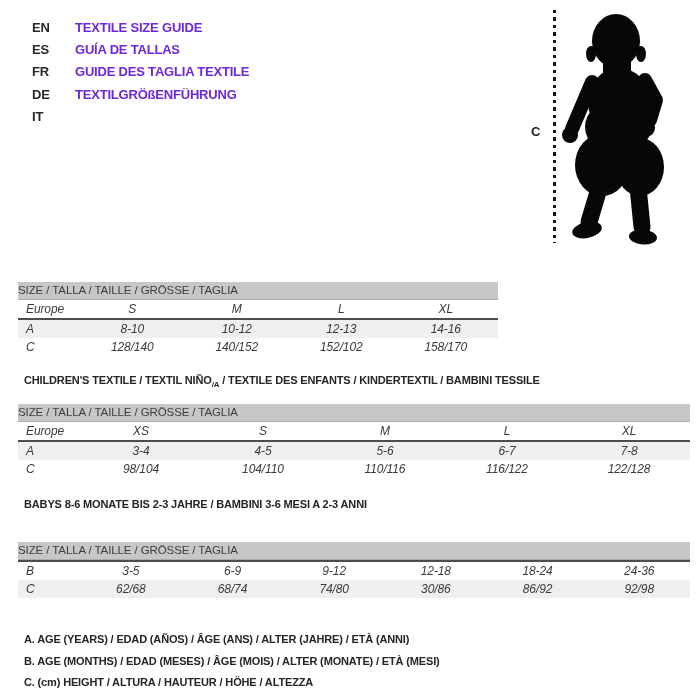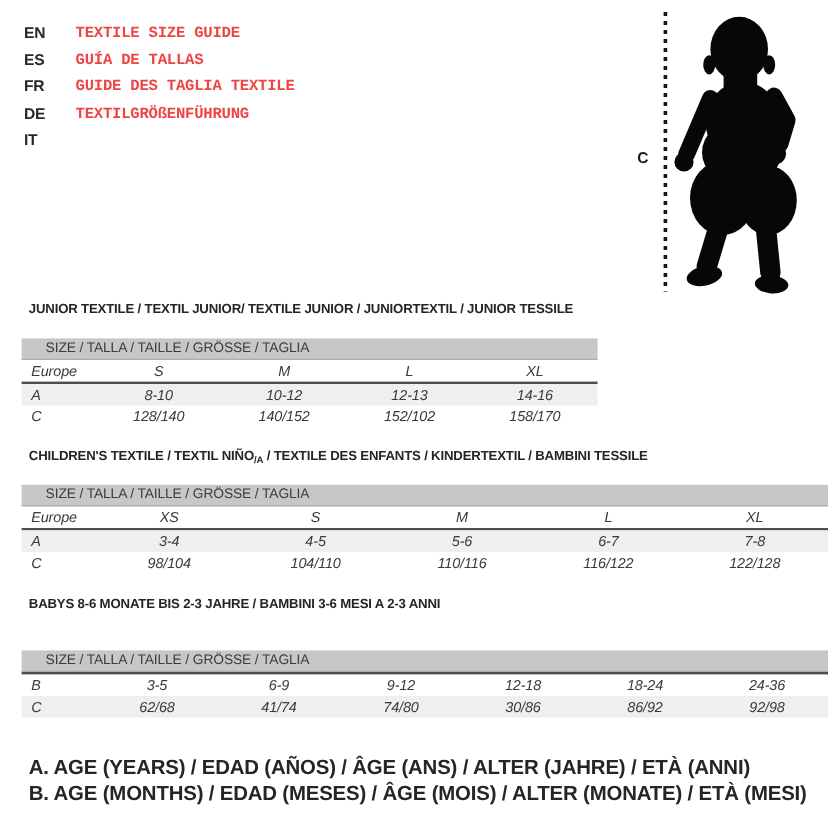--- a/index.html
+++ b/index.html
@@ -2,48 +2,48 @@
 <html style="--page-bg: #ffffff; --bar-bg: #c7c7c7; --row-alt-bg: #efefef; --rule-dark: #4d4d4d; --silhouette: #070707;"><head>
 <meta charset="utf-8">
 <style>
   html,body{margin:0;padding:0;background:#f4f4f4;}
   #stage{
     position:relative;width:700px;height:700px;background:var(--page-bg,#ffffff);
     font-family:"Liberation Sans","DejaVu Sans",sans-serif;overflow:hidden;
     margin:0 auto;
   }
   
-  .langs{position:absolute;left:20px;top:16px;}
+  .langs{position:absolute;left:32px;top:16px;}
   .lang-row{display:flex;height:22.4px;align-items:center;}
   .lang-code{width:43px;font-size:13px;font-weight:700;color:#282828;letter-spacing:-0.2px;}
-  .lang-label{font-size:13px;font-weight:700;color:#ef4444;letter-spacing:-0.2px;white-space:nowrap;font-family:Liberation Mono, monospace;}
+  .lang-label{font-size:13px;font-weight:700;color:#6d28d9;letter-spacing:-0.2px;white-space:nowrap;}
   
   .measure-line{position:absolute;left:553px;top:10px;width:3px;height:233px;
     background:repeating-linear-gradient(to bottom,#161616 0 3.5px,transparent 3.5px 7.5px);}
   .measure-label{position:absolute;left:531px;top:124px;font-size:13px;font-weight:700;color:#1c1c1c;}
   .baby-svg{position:absolute;left:555px;top:2px;}
   .baby-fill{fill:var(--silhouette,#070707);}
   .baby-stroke{stroke:var(--silhouette,#070707);fill:none;stroke-linecap:round;stroke-linejoin:round;}
   
   .sec-title{position:absolute;left:24px;font-size:11px;font-weight:700;color:#252525;
     letter-spacing:-0.15px;white-space:nowrap;}
   .sec-title .subm{font-size:8px;vertical-align:-3px;}
   
   .stable{position:absolute;}
   .bar{height:18px;line-height:17px;background:var(--bar-bg,#c7c7c7);
     border-bottom:1px solid #ababab;box-sizing:border-box;
-    padding-left:20px;font-size:11.5px;color:#3d3d3d;letter-spacing:-0.1px;}
+    padding-left:0;font-size:11.5px;color:#3d3d3d;letter-spacing:-0.1px;}
   .rule{height:2px;background:var(--rule-dark,#4d4d4d);}
   .trow{display:flex;height:18px;align-items:center;font-size:12px;color:#3a3a3a;font-style:italic;}
   .trow.alt{background:var(--row-alt-bg,#efefef);}
   .trow .lbl{width:62px;padding-left:8px;box-sizing:border-box;letter-spacing:-0.1px;}
   .trow .val{flex:1;text-align:center;letter-spacing:-0.1px;}
   
   .footnotes{position:absolute;left:24px;top:629px;}
-  .footnote{height:21.5px;line-height:21.5px;font-size:17px;font-weight:700;color:#252525;
+  .footnote{height:21.5px;line-height:21.5px;font-size:11px;font-weight:700;color:#252525;
     letter-spacing:-0.15px;white-space:nowrap;}
 </style>
 </head>
 <body>
 
 <div id="stage">
 
   <div class="langs">
     <div class="lang-row">
       <span class="lang-code">EN</span>
@@ -86,23 +86,20 @@
 
     <polyline class="baby-stroke" points="90,78 101,98 95,118" stroke-width="14"></polyline>
     <circle class="baby-fill" cx="91" cy="126" r="9"></circle>
 
     <line class="baby-stroke" x1="46" y1="180" x2="34" y2="220" stroke-width="17"></line>
     <ellipse class="baby-fill" cx="32" cy="228" rx="15" ry="8" transform="rotate(-12 32 228)"></ellipse>
     <line class="baby-stroke" x1="83" y1="185" x2="87" y2="225" stroke-width="17"></line>
     <ellipse class="baby-fill" cx="88" cy="235" rx="14" ry="7.5" transform="rotate(4 88 235)"></ellipse>
   </svg>
 
-  <div class="sec-title" style="top:252px;">
-    <span>JUNIOR TEXTILE / TEXTIL JUNIOR/ TEXTILE JUNIOR / JUNIORTEXTIL / JUNIOR TESSILE</span>
-  </div>
   <div class="stable" style="left:18px;top:282px;width:480px;">
     <div class="bar">SIZE / TALLA / TAILLE / GRÖSSE / TAGLIA</div>
     <div>
         <div class="trow">
           <div class="lbl">Europe</div>
           <div class="val">S</div>
           <div class="val">M</div>
           <div class="val">L</div>
           <div class="val">XL</div>
         </div>
@@ -170,27 +167,28 @@
           <div class="val">3-5</div>
           <div class="val">6-9</div>
           <div class="val">9-12</div>
           <div class="val">12-18</div>
           <div class="val">18-24</div>
           <div class="val">24-36</div>
         </div>
         <div class="trow alt">
           <div class="lbl">C</div>
           <div class="val">62/68</div>
-          <div class="val">41/74</div>
+          <div class="val">68/74</div>
           <div class="val">74/80</div>
           <div class="val">30/86</div>
           <div class="val">86/92</div>
           <div class="val">92/98</div>
         </div>
       </div>
   </div>
 
   <div class="footnotes">
     <div class="footnote">A. AGE (YEARS) / EDAD (AÑOS) / ÂGE (ANS) / ALTER (JAHRE) / ETÀ (ANNI)</div>
     <div class="footnote">B. AGE (MONTHS) / EDAD (MESES) / ÂGE (MOIS) / ALTER (MONATE) / ETÀ (MESI)</div>
+    <div class="footnote">C. (cm) HEIGHT / ALTURA / HAUTEUR / HÖHE / ALTEZZA</div>
   </div>
 
 </div>
 
 </body></html>

